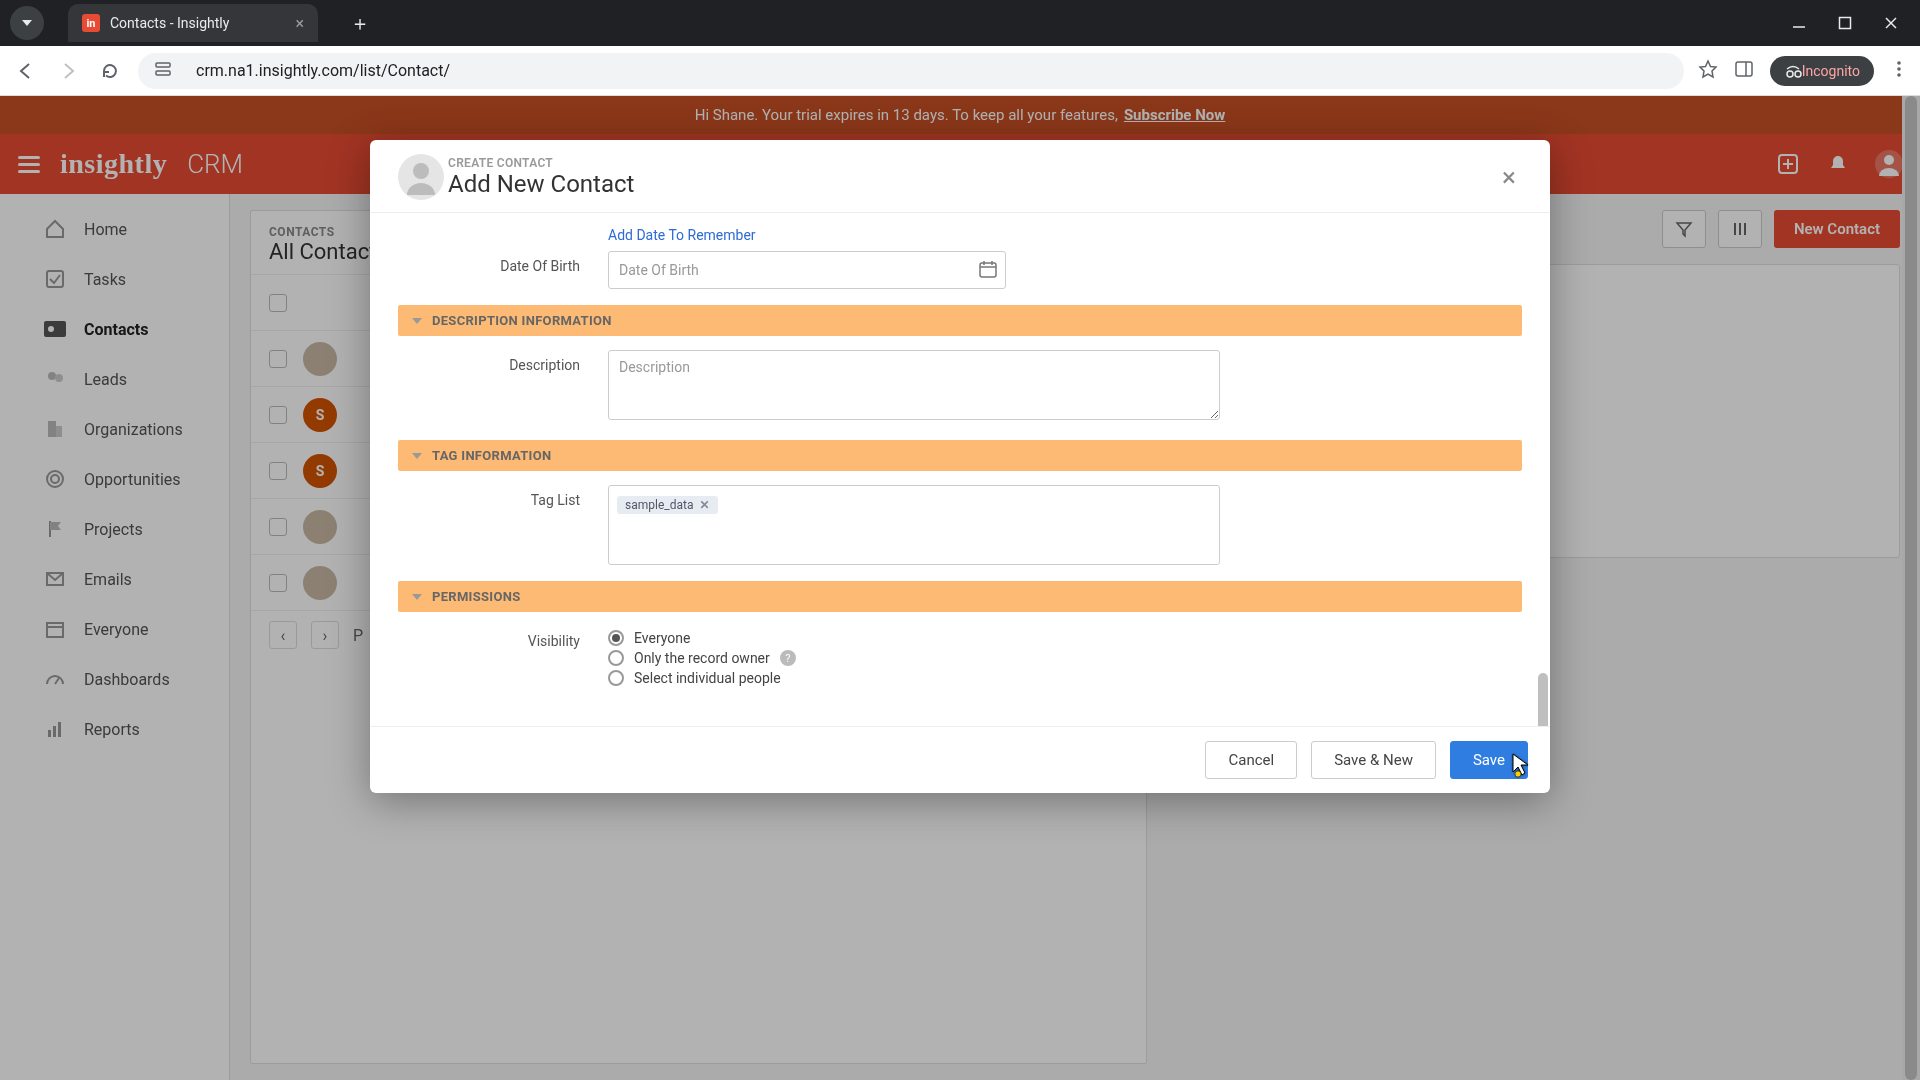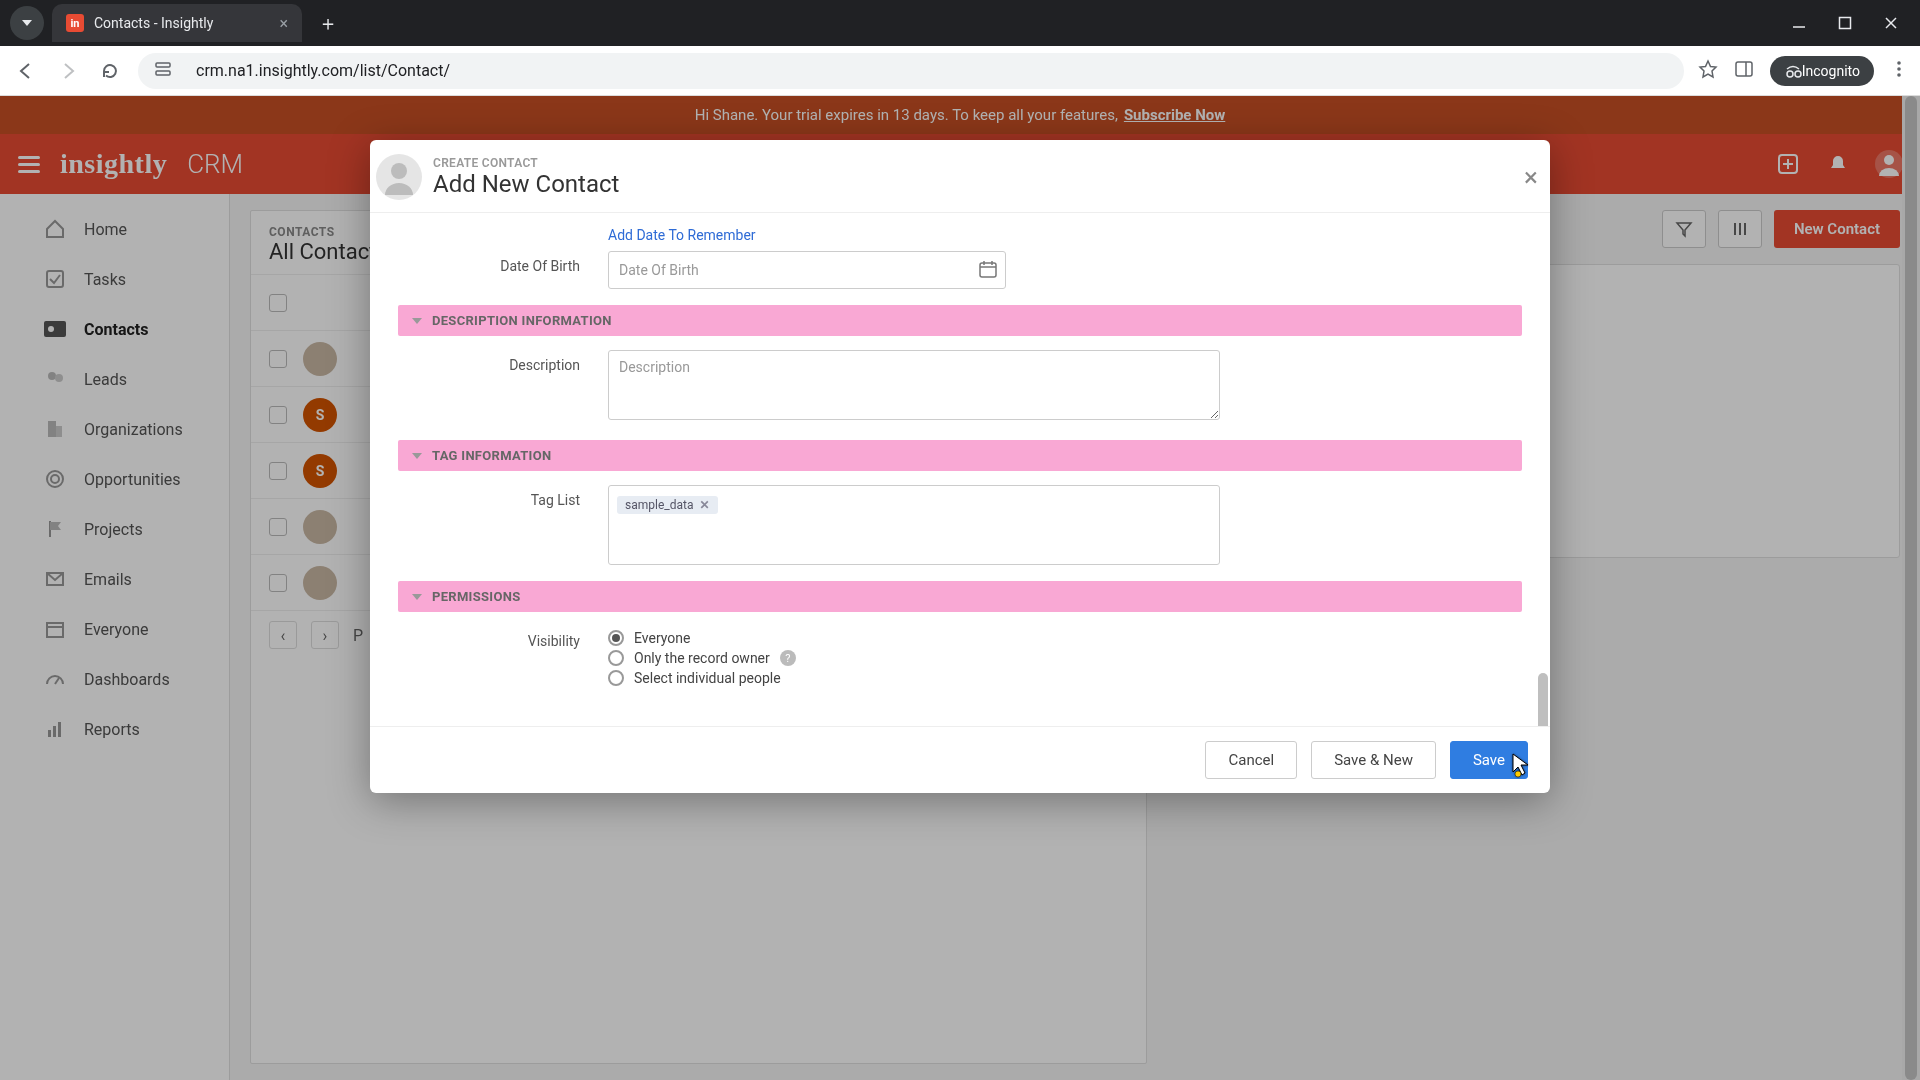--- a/index.html
+++ b/index.html
@@ -1,36 +1,36 @@
 <!DOCTYPE html>
 <html><head>
 <meta charset="utf-8">
 <style>
 * { margin: 0; padding: 0; box-sizing: border-box; font-family: -apple-system, BlinkMacSystemFont, "Segoe UI", Roboto, Helvetica, Arial, sans-serif; }
 html, body { width: 1920px; height: 1080px; overflow: hidden; background: #fff; }
 
 
 .browser { display: flex; flex-direction: column; height: 100%; background:#fff; }
-.tabbar { height: 46px; background: #202124; display: flex; align-items: center; padding: 0 10px; gap: 8px; }
+.tabbar { height: 46px; background: #202124; display: flex; align-items: center; padding: 0 10px; gap: 24px; }
 .tab-leading { width: 34px; height: 34px; background: #3c4043; border-radius: 50%; display: flex; align-items: center; justify-content: center; color: #e8eaed; }
 .chevron { width: 0; height: 0; border-left: 5px solid transparent; border-right: 5px solid transparent; border-top: 6px solid #e8eaed; }
 .tab { background: #35363a; color: #e8eaed; height: 38px; border-radius: 10px 10px 0 0; display: flex; align-items: center; padding: 0 14px; gap: 10px; font-size: 14px; min-width: 250px; }
 .favicon { width: 18px; height: 18px; background: #e84b33; border-radius: 3px; display: flex; align-items: center; justify-content: center; color: #fff; font-weight: 700; font-size: 11px; }
 .tab-close { margin-left: auto; font-size: 16px; color: #9aa0a6; cursor: pointer; }
 .newtab { color: #e8eaed; font-size: 20px; padding: 0 8px; cursor: pointer; }
 .win-controls { margin-left: auto; display: flex; gap: 28px; color: #e8eaed; padding-right: 10px; }
 .win-btn { width: 18px; height: 18px; display: flex; align-items: center; justify-content: center; cursor: pointer; }
 
 .addrbar { height: 50px; background: #fff; border-bottom: 1px solid #dcdcdc; display: flex; align-items: center; padding: 0 12px; gap: 14px; }
 .nav-icn { color: #5f6368; display: flex; align-items: center; justify-content: center; width: 28px; height: 28px; cursor: pointer; }
 .nav-icn.disabled { opacity: .4; }
 .url-pill { flex: 1; height: 36px; background: #f1f3f4; border-radius: 20px; display: flex; align-items: center; padding: 0 16px; gap: 24px; color: #202124; font-size: 16px; }
 .url-pill .pref-icon { color: #5f6368; }
 .addr-right { display: flex; align-items: center; gap: 16px; color: #5f6368; }
-.incognito-pill { background: #3c4043; color: #ffffff; padding: 6px 14px; border-radius: 18px; display: flex; align-items: center; font-size: 14px; }
+.incognito-pill { background: #3c4043; color: #fca5a5; padding: 6px 14px; border-radius: 18px; display: flex; align-items: center; font-size: 14px; }
 
 
 .app { position: relative; flex: 1; background: #fff; overflow: hidden; }
 .banner { height: 38px; background: #c75024; color: #fff; display: flex; align-items: center; justify-content: center; font-size: 15px; gap: 6px; }
 .banner a { color: #fff; font-weight: 700; text-decoration: underline; cursor: pointer; }
 .topbar { height: 60px; background: #e84b33; display: flex; align-items: center; padding: 0 18px; gap: 20px; color: #fff; }
 .hamburger { display: flex; flex-direction: column; gap: 4px; cursor: pointer; }
 .hamburger span { width: 22px; height: 3px; background: #fff; border-radius: 2px; }
 .brand { font-family: cursive; font-size: 28px; font-weight: 700; color: #fff; letter-spacing: .5px; }
 .crm { font-size: 26px; font-weight: 300; color: #fff; }
@@ -60,37 +60,37 @@
 .icon-btn { width: 44px; height: 38px; border:1px solid #ccc; background:#fff; border-radius:3px; display:flex; align-items:center; justify-content:center; cursor:pointer; color:#666;}
 .new-contact-btn { background: #e84b33; color:#fff; border:none; border-radius:3px; padding: 0 20px; height:38px; font-size:15px; font-weight:600; cursor:pointer;}
 .right-box { background:#fff; border:1px solid #e0e0e0; border-radius:3px; padding: 14px 18px; font-size:14px; }
 .right-box h4 { color:#888; font-size:12px; font-weight:700; letter-spacing:.3px; margin-bottom:10px; }
 .right-link { color:#2e6bd6; display:block; margin: 6px 0; cursor:pointer; }
 .tag-chip { display:inline-block; background:#eef0f5; color:#677; padding:3px 10px; border-radius:3px; font-size:12px; margin-bottom:8px;}
 
 
 .overlay { position: absolute; inset: 0; background: rgba(0,0,0,.3); display: flex; align-items: flex-start; justify-content: center; padding-top: 44px; }
 .modal { width: 1180px; background: #fff; border-radius: 6px; box-shadow: 0 8px 40px rgba(0,0,0,.35); display: flex; flex-direction: column; max-height: 830px; }
-.modal-header { display: flex; align-items: center; padding: 14px 6px 12px; border-bottom: 1px solid #eee; gap: 11px; }
+.modal-header { display: flex; align-items: center; padding: 14px 28px 12px; border-bottom: 1px solid #eee; gap: 4px; }
 .modal-avatar { width: 46px; height: 46px; border-radius: 50%; background: #e5e5e5; display:flex; align-items:center; justify-content:center; overflow:hidden;}
 .modal-avatar svg{ width:40px; height:40px;}
 .modal-htxt .kicker { font-size: 12px; color: #999; font-weight:600; letter-spacing: .3px; }
 .modal-htxt .title { font-size: 24px; color: #333; }
 .modal-close { margin-left:auto; font-size:26px; color:#888; cursor:pointer; padding: 2px 6px;}
 .modal-body { padding: 14px 28px 20px; overflow-y: auto; position: relative; }
 .form-row { display:flex; align-items:flex-start; margin: 8px 0 16px; }
 .form-row > label { width: 210px; text-align: right; padding-right: 28px; padding-top: 7px; color: #555; font-size: 14px; }
 .form-row > .field { flex: 0 0 auto; }
 .link-action { color:#2e6bd6; font-size:14px; cursor:pointer; margin-left: 210px;}
 .input-like { height: 38px; border:1px solid #ccc; border-radius:3px; padding: 0 10px; font-size: 14px; color:#333; background:#fff;}
 .input-like::placeholder { color:#999; }
 .date-wrap { position:relative; width: 398px;}
 .date-wrap .cal-icn { position:absolute; right:8px; top:8px; color:#777;}
 textarea.input-like { height: 70px; padding-top: 8px; resize: both; width: 612px; }
-.section { background: #f9a8d4; padding: 8px 14px; display:flex; align-items:center; gap:10px; color:#666; font-size:13px; font-weight:700; letter-spacing:.3px; margin: 8px 0 14px; border-radius:2px;}
+.section { background: #fdba74; padding: 8px 14px; display:flex; align-items:center; gap:10px; color:#666; font-size:13px; font-weight:700; letter-spacing:.3px; margin: 8px 0 14px; border-radius:2px;}
 .section .tri { width:0; height:0; border-top:6px solid #999; border-left:5px solid transparent; border-right:5px solid transparent;}
 .tag-box { width:612px; min-height: 80px; border:1px solid #ccc; border-radius:3px; padding: 8px; }
 .tag-item { display:inline-flex; align-items:center; gap:6px; background:#e7ecf3; color:#556; padding: 2px 8px; border-radius:3px; font-size:12px;}
 .tag-item .rm { color:#889; cursor:pointer; font-weight:700;}
 .radio-row { display:flex; align-items:center; gap:10px; margin: 4px 0; font-size:14px; color:#444;}
 .radio { width:16px; height:16px; border:2px solid #999; border-radius:50%; display:inline-flex; align-items:center; justify-content:center;}
 .radio.checked::after { content:""; width:8px; height:8px; background:#555; border-radius:50%;}
 .help { width:16px; height:16px; border-radius:50%; background:#bbb; color:#fff; font-size:11px; display:inline-flex; align-items:center; justify-content:center;}
 .modal-footer { border-top:1px solid #eee; padding: 14px 22px; display:flex; justify-content:flex-end; gap:14px;}
 .btn { height:38px; padding: 0 22px; border-radius:3px; font-size:15px; cursor:pointer;}

